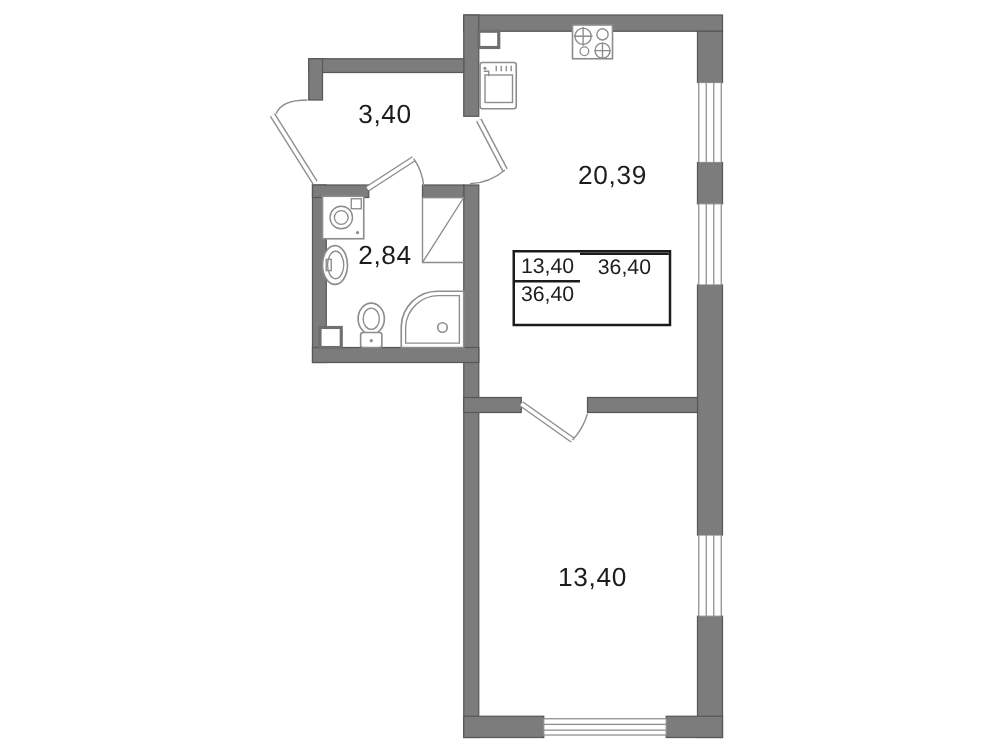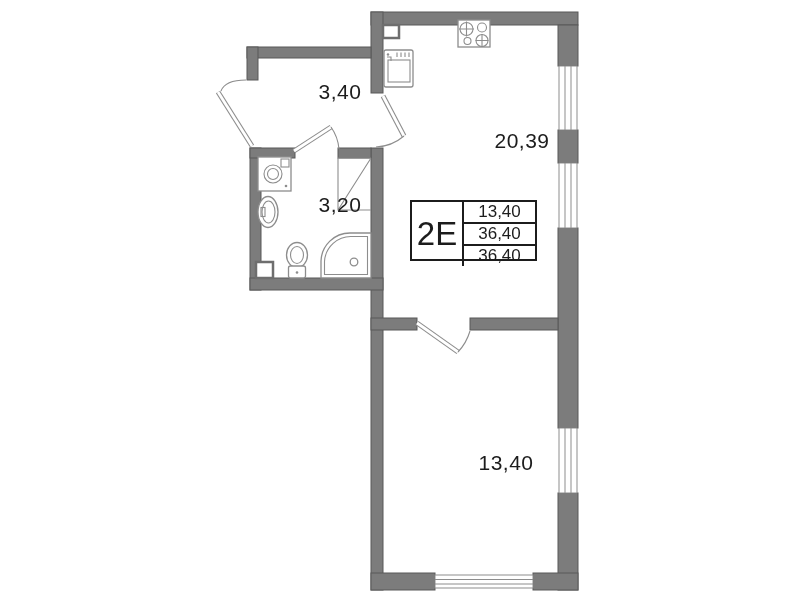--- a/index.html
+++ b/index.html
@@ -13,21 +13,21 @@
   .win{fill:#fff;stroke:var(--line,#8d8d8d);stroke-width:1;}
   .winline{stroke:var(--line,#8d8d8d);stroke-width:1;}
   .thin{stroke:var(--line,#8d8d8d);stroke-width:1.1;fill:none;}
   .fix{stroke:var(--line,#8d8d8d);stroke-width:1.3;fill:#fff;}
   .dot{fill:var(--line,#8d8d8d);stroke:none;}
   .duct{fill:#fff;stroke:#6e6e6e;stroke-width:2.5;}
   .leafOuter{stroke:var(--line,#848484);stroke-width:5;fill:none;}
   .leafInner{stroke:#fff;stroke-width:2.8;fill:none;}
   .room-label{
     position:absolute;transform:translate(-50%,-50%);
-    font-size:21px;color:var(--text,#1c1c1c);letter-spacing:.5px;white-space:nowrap;margin-left:32px;
+    font-size:21px;color:var(--text,#1c1c1c);letter-spacing:.5px;white-space:nowrap;
   }
   .info-table{
     position:absolute;left:410px;top:200px;width:127px;height:61px;
     display:grid;grid-template-columns:52px 1fr;grid-template-rows:1fr 1fr 1fr;
     border:2px solid var(--text,#222);background:#fff;color:var(--text,#1c1c1c);
     box-sizing:border-box;
   }
   .unit-cell{
     grid-row:1/4;grid-column:1;border-right:2px solid var(--text,#222);
     display:flex;align-items:center;justify-content:center;font-size:33px;
@@ -157,26 +157,25 @@
 
     <g>
       <path class="fix" d="M350 233 H371 V278 H321 V261 A29 29 0 0 1 350 233 Z"></path>
       <path class="thin" d="M352 236.5 H367.5 V274.5 H324.5 V261.5 A26.5 26.5 0 0 1 352 236.5 Z"></path>
       <circle class="fix" cx="354" cy="262" r="3.8" stroke-width="1"></circle>
     </g>
   </svg>
 
   <div class="room-label" style="left:308px;top:92px">3,40</div>
 
-  <div class="room-label" style="left:308px;top:205px">3,20</div>
+  <div class="room-label" style="left:308px;top:205px">2,84</div>
 
   <div class="room-label" style="left:490px;top:141px">20,39</div>
 
   <div class="room-label" style="left:474px;top:463px">13,40</div>
 
   <div class="info-table">
-    <div class="unit-cell">2E</div>
     <div class="val-cell">13,40</div>
     <div class="val-cell rowline">36,40</div>
     <div class="val-cell rowline">36,40</div>
   </div>
 
 </div>
 
 </body></html>

